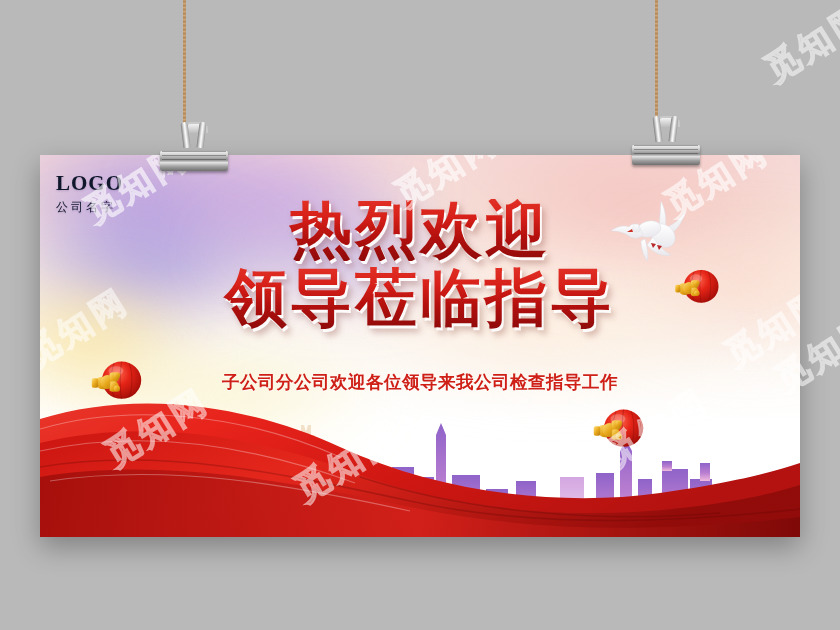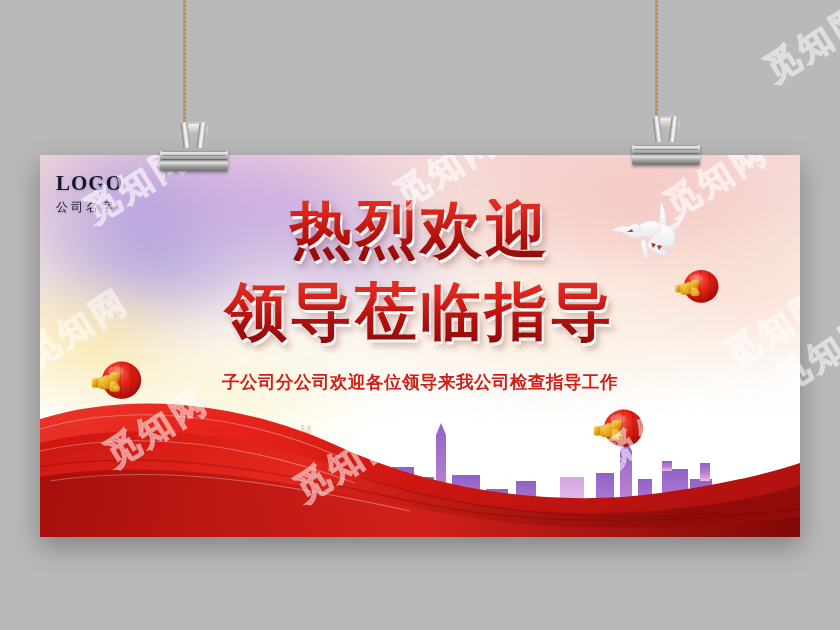--- a/index.html
+++ b/index.html
@@ -75,21 +75,21 @@
 
   
   #title-block{position:absolute;left:0;right:0;top:44px;text-align:center;z-index:15;}
   .ttl{font-family:"DejaVu Sans","Liberation Sans",sans-serif;
     font-weight:bold;line-height:1;letter-spacing:3px;
     background:linear-gradient(180deg,#e23127 0%,#d61f18 30%,#b3100e 62%,#8f0b0a 100%);
     -webkit-background-clip:text;background-clip:text;color:transparent;
     -webkit-text-stroke:0px;
     filter:drop-shadow(2px 3px 0 rgba(255,255,255,.92)) drop-shadow(3px 4px 3px rgba(120,40,30,.28));}
   #title-line1{font-size:62px;}
-  #title-line2{font-size:62px;margin-top:20px;}
+  #title-line2{font-size:62px;margin-top:6px;}
 
   #subtitle{position:absolute;left:0;right:0;top:215px;text-align:center;z-index:15;
     font-size:17.5px;font-weight:bold;letter-spacing:.5px;
     color:#cf2018;text-shadow:0 1px 1px rgba(255,255,255,.9);}
 
   #tagline{position:absolute;left:0;right:0;top:248px;text-align:center;z-index:15;
     font-size:13px;color:#3c3c46;letter-spacing:.5px;}
   #tagline .sep{color:#8d8d96;margin:0 3px;}
 
   

